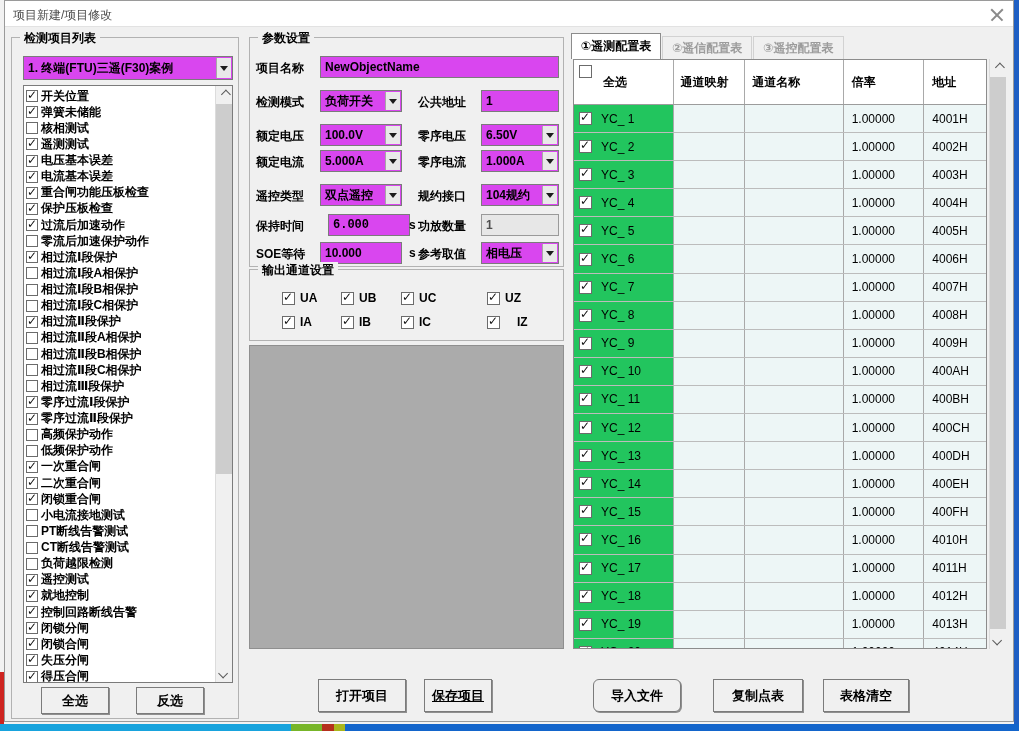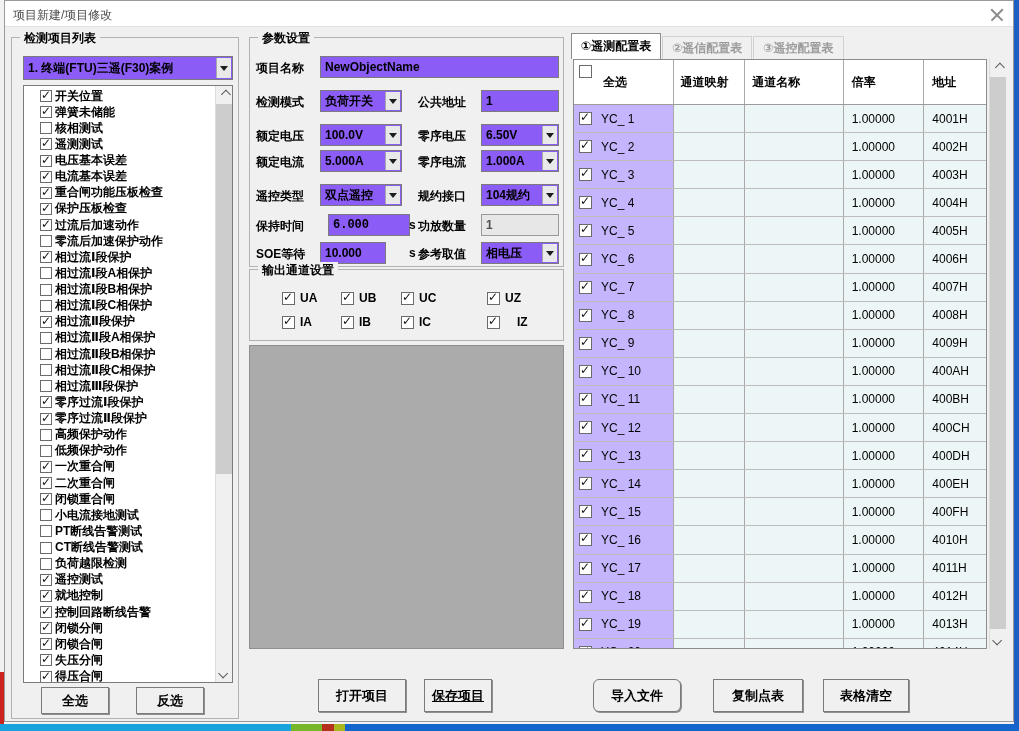--- a/index.html
+++ b/index.html
@@ -17,38 +17,38 @@
   .title-text { position:absolute; left:8px; top:6px; font-size:12px; color:#4d4d4d; }
   .close-btn { position:absolute; right:8px; top:6px; width:15px; height:15px; cursor:pointer; }
   .close-btn::before,.close-btn::after{content:"";position:absolute;left:-1px;top:7px;width:16px;height:1.6px;background:#8a8a8a;}
   .close-btn::before{transform:rotate(45deg);} .close-btn::after{transform:rotate(-45deg);}
 
   
   .group { position:absolute; border:1px solid #b2b2b2; }
   .group-label { position:absolute; top:-8px; left:8px; background:#f0f0f0; padding:0 4px; font-size:12px; font-weight:bold; }
 
   
-  .combo,.tinput { position:absolute; height:22px; background:#8b5cf6; border:1px solid #7b7b7b; font-size:12px; font-weight:bold; display:flex; align-items:center; padding-left:4px; overflow:hidden; }
+  .combo,.tinput { position:absolute; height:22px; background:#d946ef; border:1px solid #7b7b7b; font-size:12px; font-weight:bold; display:flex; align-items:center; padding-left:4px; overflow:hidden; }
   .combo { padding-right:18px; }
   .combo-arrow { position:absolute; right:1px; top:1px; bottom:1px; width:15px; background:#e9e9e9; border-left:1px solid #a8a8a8; display:flex; align-items:center; justify-content:center; }
   .combo-arrow::after { content:""; border:4px solid transparent; border-top:5px solid #1c1c1c; margin-top:5px; }
   .tinput.disabled { background:#e7e7e7; color:#4f4f4f; border-color:#9a9a9a; }
   .flabel { position:absolute; font-size:12px; font-weight:bold; white-space:nowrap; }
   .unit { position:absolute; font-size:12px; font-weight:bold; }
 
   
   .cb { display:inline-block; position:relative; background:#fff; border:1px solid #6b6b6b; flex:none; }
   .cb11 { width:12px; height:12px; }
   .cb12 { width:13px; height:13px; }
   .cb13 { width:13px; height:13px; }
   .cb.on::after { content:"✓"; position:absolute; left:0; top:-2px; font-size:12px; font-weight:bold; color:#101010; line-height:12px; }
 
   
   .listbox { position:absolute; left:18px; top:84px; width:210px; height:598px; background:#fff; border:1px solid #7b7b7b; overflow:hidden; }
-  .li-row { display:flex; align-items:center; height:16.13px; padding-left:16px; }
+  .li-row { display:flex; align-items:center; height:16.13px; padding-left:2px; }
   .li-label { font-size:12px; font-weight:bold; margin-left:3px; white-space:nowrap; }
 
   
   .sbar { position:absolute; background:#f0f0f0; border-left:1px solid #dcdcdc; }
   .sb-btn { position:absolute; left:0; right:0; height:17px; background:#f0f0f0; display:flex; align-items:center; justify-content:center; }
   .chev { width:7px; height:7px; border-left:1.6px solid #5a5a5a; border-bottom:1.6px solid #5a5a5a; }
   .chev.up { transform:rotate(135deg) translate(-1px,-1px); }
   .chev.dn { transform:rotate(-45deg) translate(-1px,-1px); }
   .sb-thumb { position:absolute; left:0; width:100%; background:#cdcdcd; }
 
@@ -67,21 +67,21 @@
   .tabs { position:absolute; left:566px; top:33px; height:25px; display:flex; align-items:flex-end; }
   .tab { height:23px; padding:0 9px; font-size:12px; font-weight:bold; color:#9b9b9b; background:#f0f0f0; border:1px solid #d2d2d2; border-bottom:none; display:flex; align-items:center; margin-right:1px; cursor:pointer; }
   .tab.active { height:26px; color:#000; background:#fff; border:1px solid #8c8c8c; border-bottom:none; position:relative; z-index:2; }
 
   
   .dtable { position:absolute; left:568px; top:58px; width:414px; height:590px; border:1px solid #8c8c8c; background:#fff; overflow:hidden; }
   .thead { display:flex; height:45px; background:#fff; border-bottom:1px solid #9c9c9c; }
   .th { border-right:1px solid #a9a9a9; display:flex; align-items:center; padding-left:7px; font-size:12px; font-weight:bold; }
   .trow { display:flex; height:28.1px; border-bottom:1px solid #bcbcbc; }
   .td { border-right:1px solid #a9a9a9; display:flex; align-items:center; font-size:12px; background:#edf6f6; }
-  .td.c1 { background:#c4b5fd; padding-left:5px; }
+  .td.c1 { background:#22c55e; padding-left:5px; }
   .c1 { width:100px; } .c2 { width:72px; } .c3 { width:99px; } .c4 { width:81px; padding-left:8px; } .c5 { width:62px; padding-left:8px; border-right:none; }
   .yc { margin-left:9px; white-space:pre; }
   .th-select { gap:0; padding-left:5px; }
   .th-select .cb { align-self:flex-start; margin-top:5px; }
   .th-select span.lbl { margin-left:11px; }
 </style>
 </head>
 <body>
 
 <div class="bg-right"></div>
@@ -328,21 +328,21 @@
   <div class="tinput" style="left:323px;top:213px;width:82px;font-family:Liberation Mono, monospace;">
       <span>6.000</span>
     </div>
   <span class="unit" style="left:404px;top:217px;">s</span>
   <span class="flabel" style="left:413px;top:217px;">功放数量</span>
   <div class="tinput disabled" style="left:476px;top:213px;width:78px;">
       <span>1</span>
     </div>
 
   <span class="flabel" style="left:251px;top:245px;">SOE等待</span>
-  <div class="tinput" style="left:315px;top:241px;width:66px;">
+  <div class="tinput" style="left:315px;top:241px;width:82px;">
       <span>10.000</span>
     </div>
   <span class="unit" style="left:404px;top:245px;">s</span>
   <span class="flabel" style="left:413px;top:245px;">参考取值</span>
   <div class="combo" style="left:476px;top:241px;width:78px;">
       <span>相电压</span>
       <span class="combo-arrow"></span>
     </div>
 
   <div class="group" style="left:244px;top:268px;width:315px;height:72px;">

